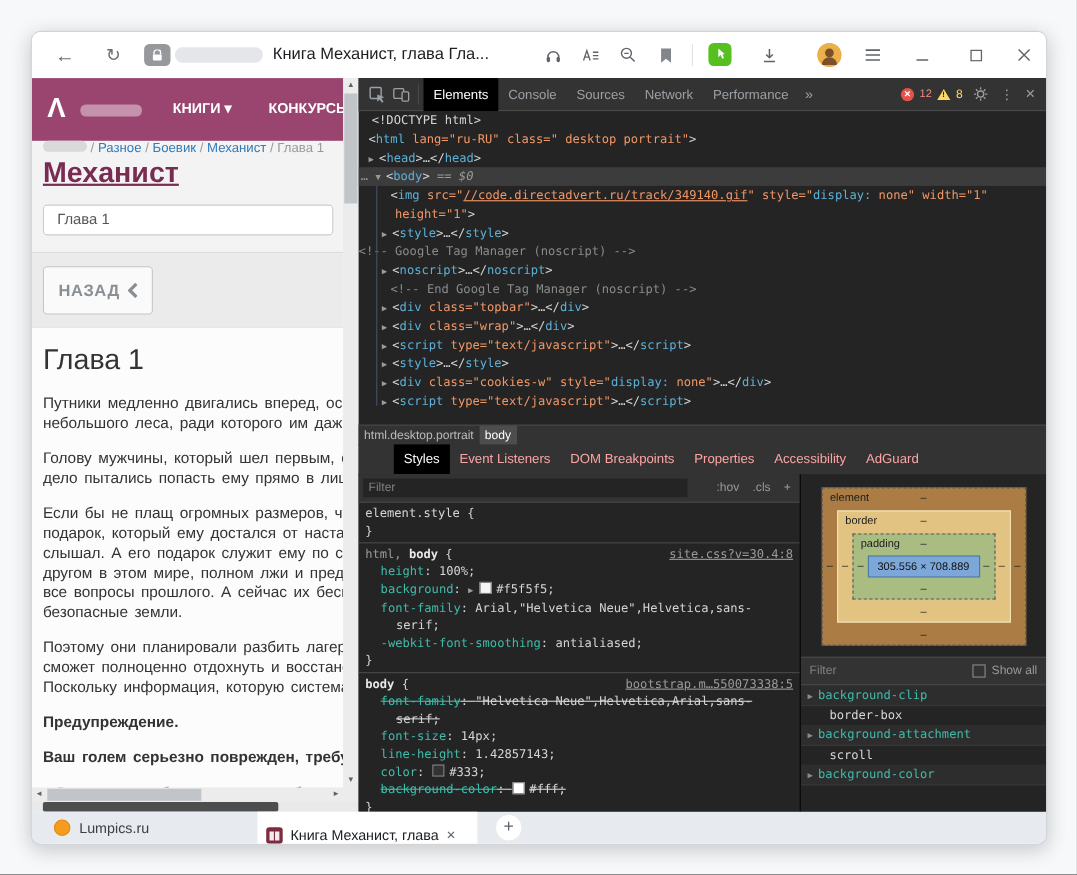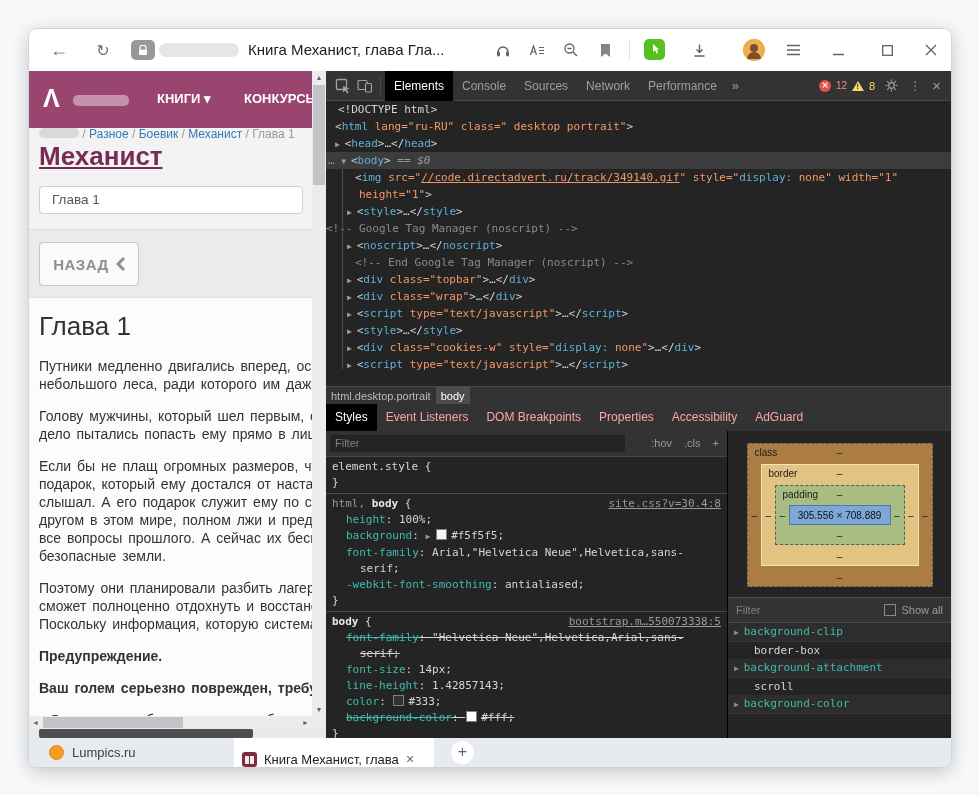--- a/index.html
+++ b/index.html
@@ -88,21 +88,21 @@
   .tk-ln{color:#f29766;text-decoration:underline}.tk-k{color:#5db0d7}
   .tk-dim{color:#9a9a9a;font-style:italic}.tk-co{color:#8a8a8a}
   .tk-ar{color:#9a9a9a;font-size:8px}.tk-pre{color:#9a9a9a}
   .guide{position:absolute;left:16px;top:68px;width:1px;height:200px;background:#3d5366;}
   
   .dt-crumbs{position:absolute;top:315px;left:0;right:0;height:18px;background:#333;border-top:1px solid #494949;
              display:flex;align-items:center;font-size:11px;}
   .crumb{color:#bbb;padding:0 5px;height:18px;line-height:18px;}
   .crumb-sel{background:#4d4d4d;color:#fff;}
   .dt-paneltabs{position:absolute;top:333px;left:0;right:0;height:27px;background:#333;border-bottom:1px solid #494949;
-                display:flex;align-items:center;}
+                display:flex;align-items:center;padding-left:32px;}
   .ptab{height:27px;line-height:27px;padding:0 9px;font-size:12px;color:#fca5a5;white-space:nowrap;}
   .ptab.active{background:#000;color:#fff;}
   
   .dt-bottom{position:absolute;top:360px;left:0;right:0;height:307px;display:flex;}
   .styles-pane{width:402px;flex:none;position:relative;background:#242424;border-right:1px solid #000;
                box-sizing:border-box;overflow:hidden;}
   .filter-row{height:25px;background:#333;border-bottom:1px solid #494949;position:relative;}
   .filter-input{position:absolute;left:4px;top:4px;width:290px;height:17px;background:#242424;color:#808080;
                 font-size:11px;line-height:17px;padding-left:5px;}
   .filter-ctrls{position:absolute;right:8px;top:0;height:25px;line-height:25px;color:#9a9a9a;font-size:11px;
@@ -416,21 +416,21 @@
                 <div class="sp-prop"><span class="pname">line-height</span><span class="pval">: </span><span class="pval">1.42857143;</span></div>
                 <div class="sp-prop"><span class="pname">color</span><span class="pval">: </span><span class="swatch" style="background: rgb(51, 51, 51);"></span><span class="pval">#333;</span></div>
                 <div class="sp-prop struck"><span class="pname">background-color</span><span class="pval">: </span><span class="swatch" style="background: rgb(255, 255, 255);"></span><span class="pval">#fff;</span></div>
                 <div class="close-brace">}</div>
               </div>
             </div>
         </div>
 
         <div class="computed-pane">
           <div class="bm">
-            <span class="bm-label">class</span>
+            <span class="bm-label">element</span>
             <span class="dash dt">–</span>
             <span class="dash db">–</span>
             <span class="dash dl">–</span>
             <span class="dash dr">–</span>
             <div class="bm-border">
               <span class="bm-label">border</span>
               <span class="dash dt">–</span>
               <span class="dash db">–</span>
               <span class="dash dl">–</span>
               <span class="dash dr">–</span>

